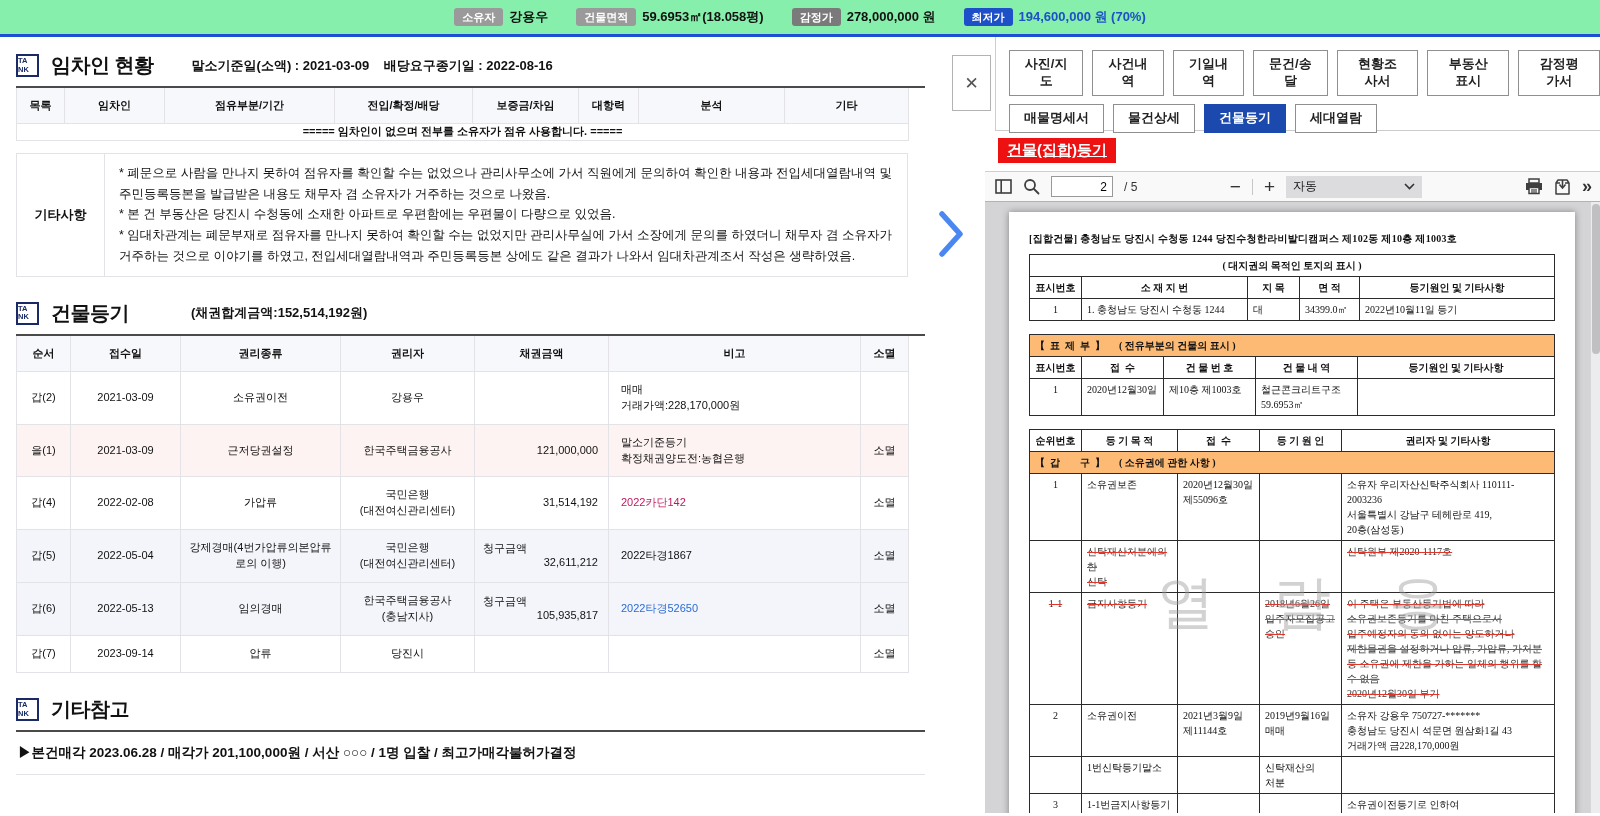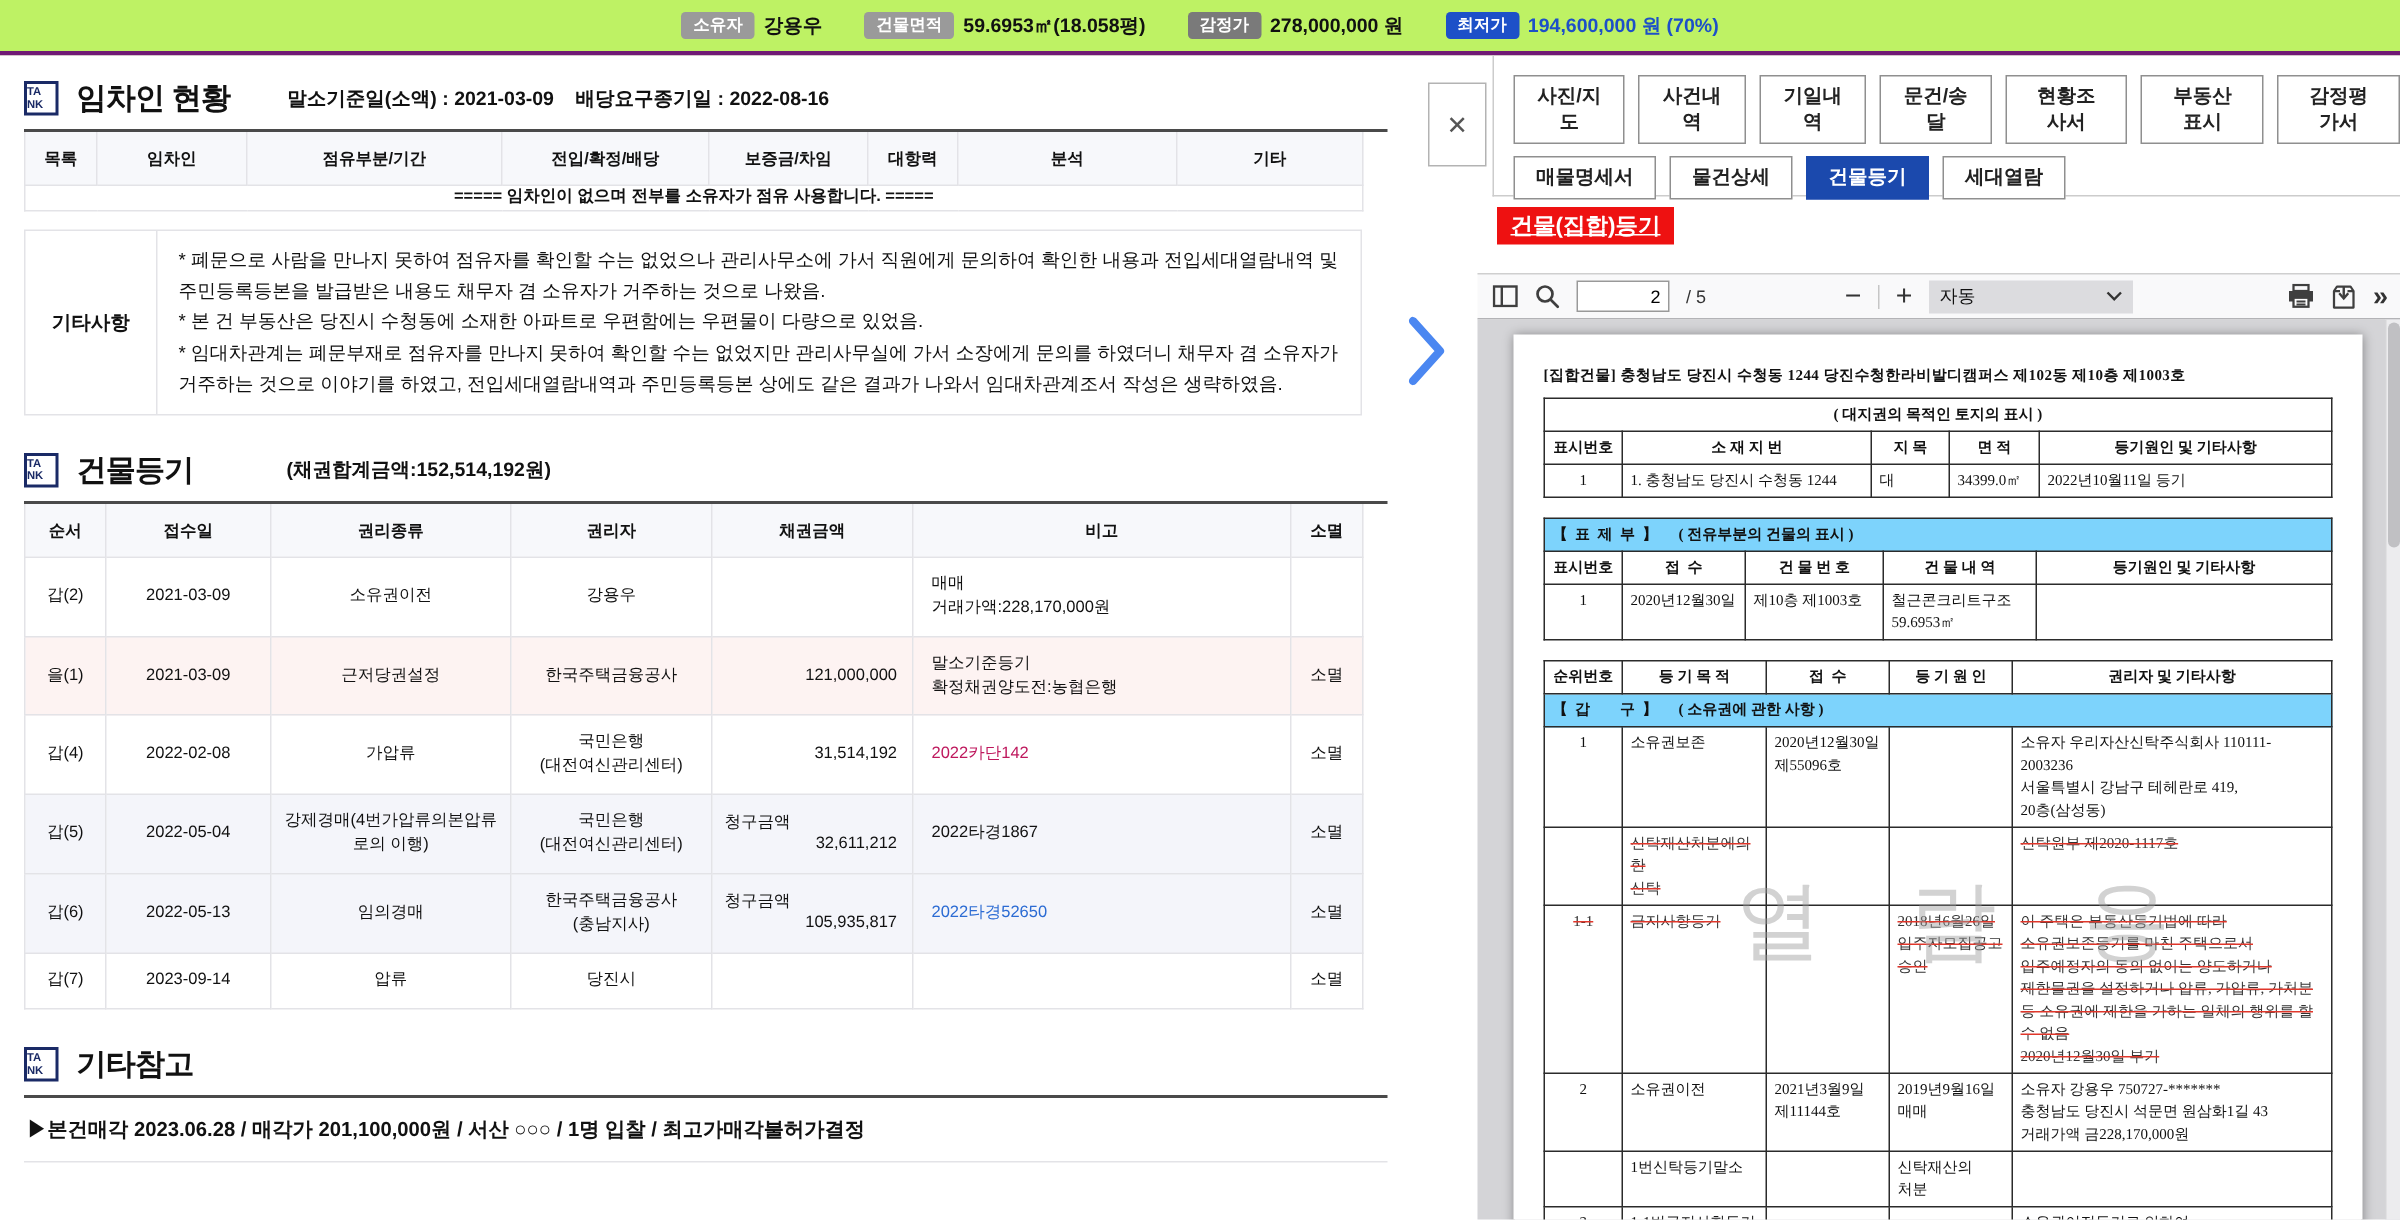--- a/index.html
+++ b/index.html
@@ -2,21 +2,21 @@
 <html><head>
 <meta charset="utf-8">
 <style>
   *{box-sizing:border-box}
   html,body{margin:0;padding:0}
   body{width:1600px;height:816px;overflow:hidden;background:#fff;color:#111;
        font-family:"Liberation Sans",sans-serif;font-size:13px}
 
   
   .topbar{height:37px;display:flex;align-items:center;justify-content:center;gap:12px;
-          border-bottom:3px solid #701a75;background:#bef264}
+          border-bottom:3px solid #1d4ed8;background:#86efac}
   .badge{color:#fff;border-radius:3px;padding:2px 8px;font-size:11px;font-weight:700;line-height:1.3}
   .badge.gray{background:#9a9a9a}.badge.dark{background:#7a7a7a}.badge.blue{background:#1d50c8}
   .tb-val{font-weight:700;font-size:13px}
   .tb-val.blue{color:#1d50c8}
   .tb-group{display:flex;align-items:center;gap:6px;margin:0 8px}
 
   
   .main{position:relative;height:776px;background:#fff}
   .left{position:absolute;left:0;top:0;bottom:0;width:935px;padding:8px 0 0 16px;overflow:hidden}
 
@@ -51,21 +51,21 @@
   .right{position:absolute;left:952px;right:0;top:0;bottom:0}
   .close-btn{position:absolute;left:0;top:18px;width:39px;height:56px;border:1px solid #b3b3b3;background:#fff;
              display:flex;align-items:center;justify-content:center;font-size:17px;color:#555;cursor:pointer}
   .rp-head{position:absolute;left:43px;right:0;top:0;height:94px;border-left:1px solid #ccc;border-bottom:1px solid #ccc;
            padding:13px 0 0 13px}
   .tab-row{display:flex;gap:9px;margin-bottom:8px}
   .tab{border:1px solid #8f8f8f;border-radius:0;background:#fff;padding:5px 14px;font-size:13px;font-weight:700;
        color:#222;font-family:inherit;cursor:pointer;line-height:1.3}
   .tab.active{background:#1b49ad;border-color:#1b49ad;color:#fff}
   .rp-body{position:absolute;left:33px;right:0;top:94px;bottom:0;display:flex;flex-direction:column}
-  .doc-badge{align-self:flex-start;margin:7px 0 19px 13px;background:#ee1111;color:#fff;font-weight:700;font-size:15px;
+  .doc-badge{align-self:flex-start;margin:7px 0 8px 13px;background:#ee1111;color:#fff;font-weight:700;font-size:15px;
              text-decoration:underline;padding:3px 9px}
   .pdf-toolbar{height:31px;background:#f9f9fa;border-top:1px solid #cfcfcf;border-bottom:1px solid #b3b3b6;
                display:flex;align-items:center;padding:0 10px;gap:11px;flex:none}
   .ticon{display:flex;align-items:center;justify-content:center;cursor:pointer;color:#3f3f3f}
   .page-input{width:62px;height:21px;border:1px solid #999;text-align:right;padding-right:5px;font-size:12px;font-family:inherit}
   .page-total{font-size:12px;color:#333}
   .zoomchar{font-size:19px;color:#333;line-height:1;cursor:pointer;font-weight:400}
   .vdiv{width:1px;height:16px;background:#c6c6c6}
   .zoom-select{width:136px;height:22px;background:#dcdcdf;display:flex;align-items:center;justify-content:space-between;
                padding:0 7px;font-size:12px;color:#111;cursor:pointer}
@@ -73,21 +73,21 @@
   .more{font-size:18px;font-weight:700;color:#333;cursor:pointer;letter-spacing:-2px}
 
   .pdf-area{flex:1;position:relative;background:#d4d4d7;overflow:hidden}
   .pdf-page{position:absolute;left:24px;top:10px;width:566px;height:960px;background:#fff;
             box-shadow:0 0 7px rgba(0,0,0,.38);padding:16px 20px;font-family:"Liberation Serif",serif;color:#111}
   .doc-title{font-size:10px;font-weight:600;margin:4px 0 8px;white-space:pre;letter-spacing:.3px}
   .dtable{border-collapse:collapse;width:100%;margin-bottom:13px;table-layout:fixed}
   .dtable td,.dtable th{border:1.5px solid #2b2b2b;padding:3px 5px;font-size:10px;vertical-align:top;line-height:1.5}
   .dtable th{font-weight:600;text-align:center;white-space:pre}
   .cap{text-align:center;font-weight:700;padding:4px;font-size:10.5px}
-  .cap-bar{background:#7dd3fc;font-weight:700;font-size:11px;white-space:pre;padding:4px 8px}
+  .cap-bar{background:#fdba74;font-weight:700;font-size:11px;white-space:pre;padding:4px 8px}
   .cap-bar .cap-sub{font-weight:600;font-size:10px;margin-left:14px}
   .tc{text-align:center}
   .pre{white-space:pre-line}
   .strike{text-decoration:line-through;text-decoration-color:#e0372b;-webkit-text-decoration-color:#e0372b;color:#333}
   .watermark{position:absolute;top:352px;left:148px;font-size:58px;color:#9c9c9c;opacity:.45;letter-spacing:58px;
              pointer-events:none;white-space:nowrap;font-family:"Liberation Serif",serif}
   .pdf-scroll{position:absolute;right:0;top:0;bottom:0;width:10px;background:#ececee;border-left:1px solid #d6d6d8}
   .pdf-thumb{position:absolute;top:2px;left:1px;width:8px;height:150px;background:#c0c0c3;border-radius:4px}
 </style>
 </head>

